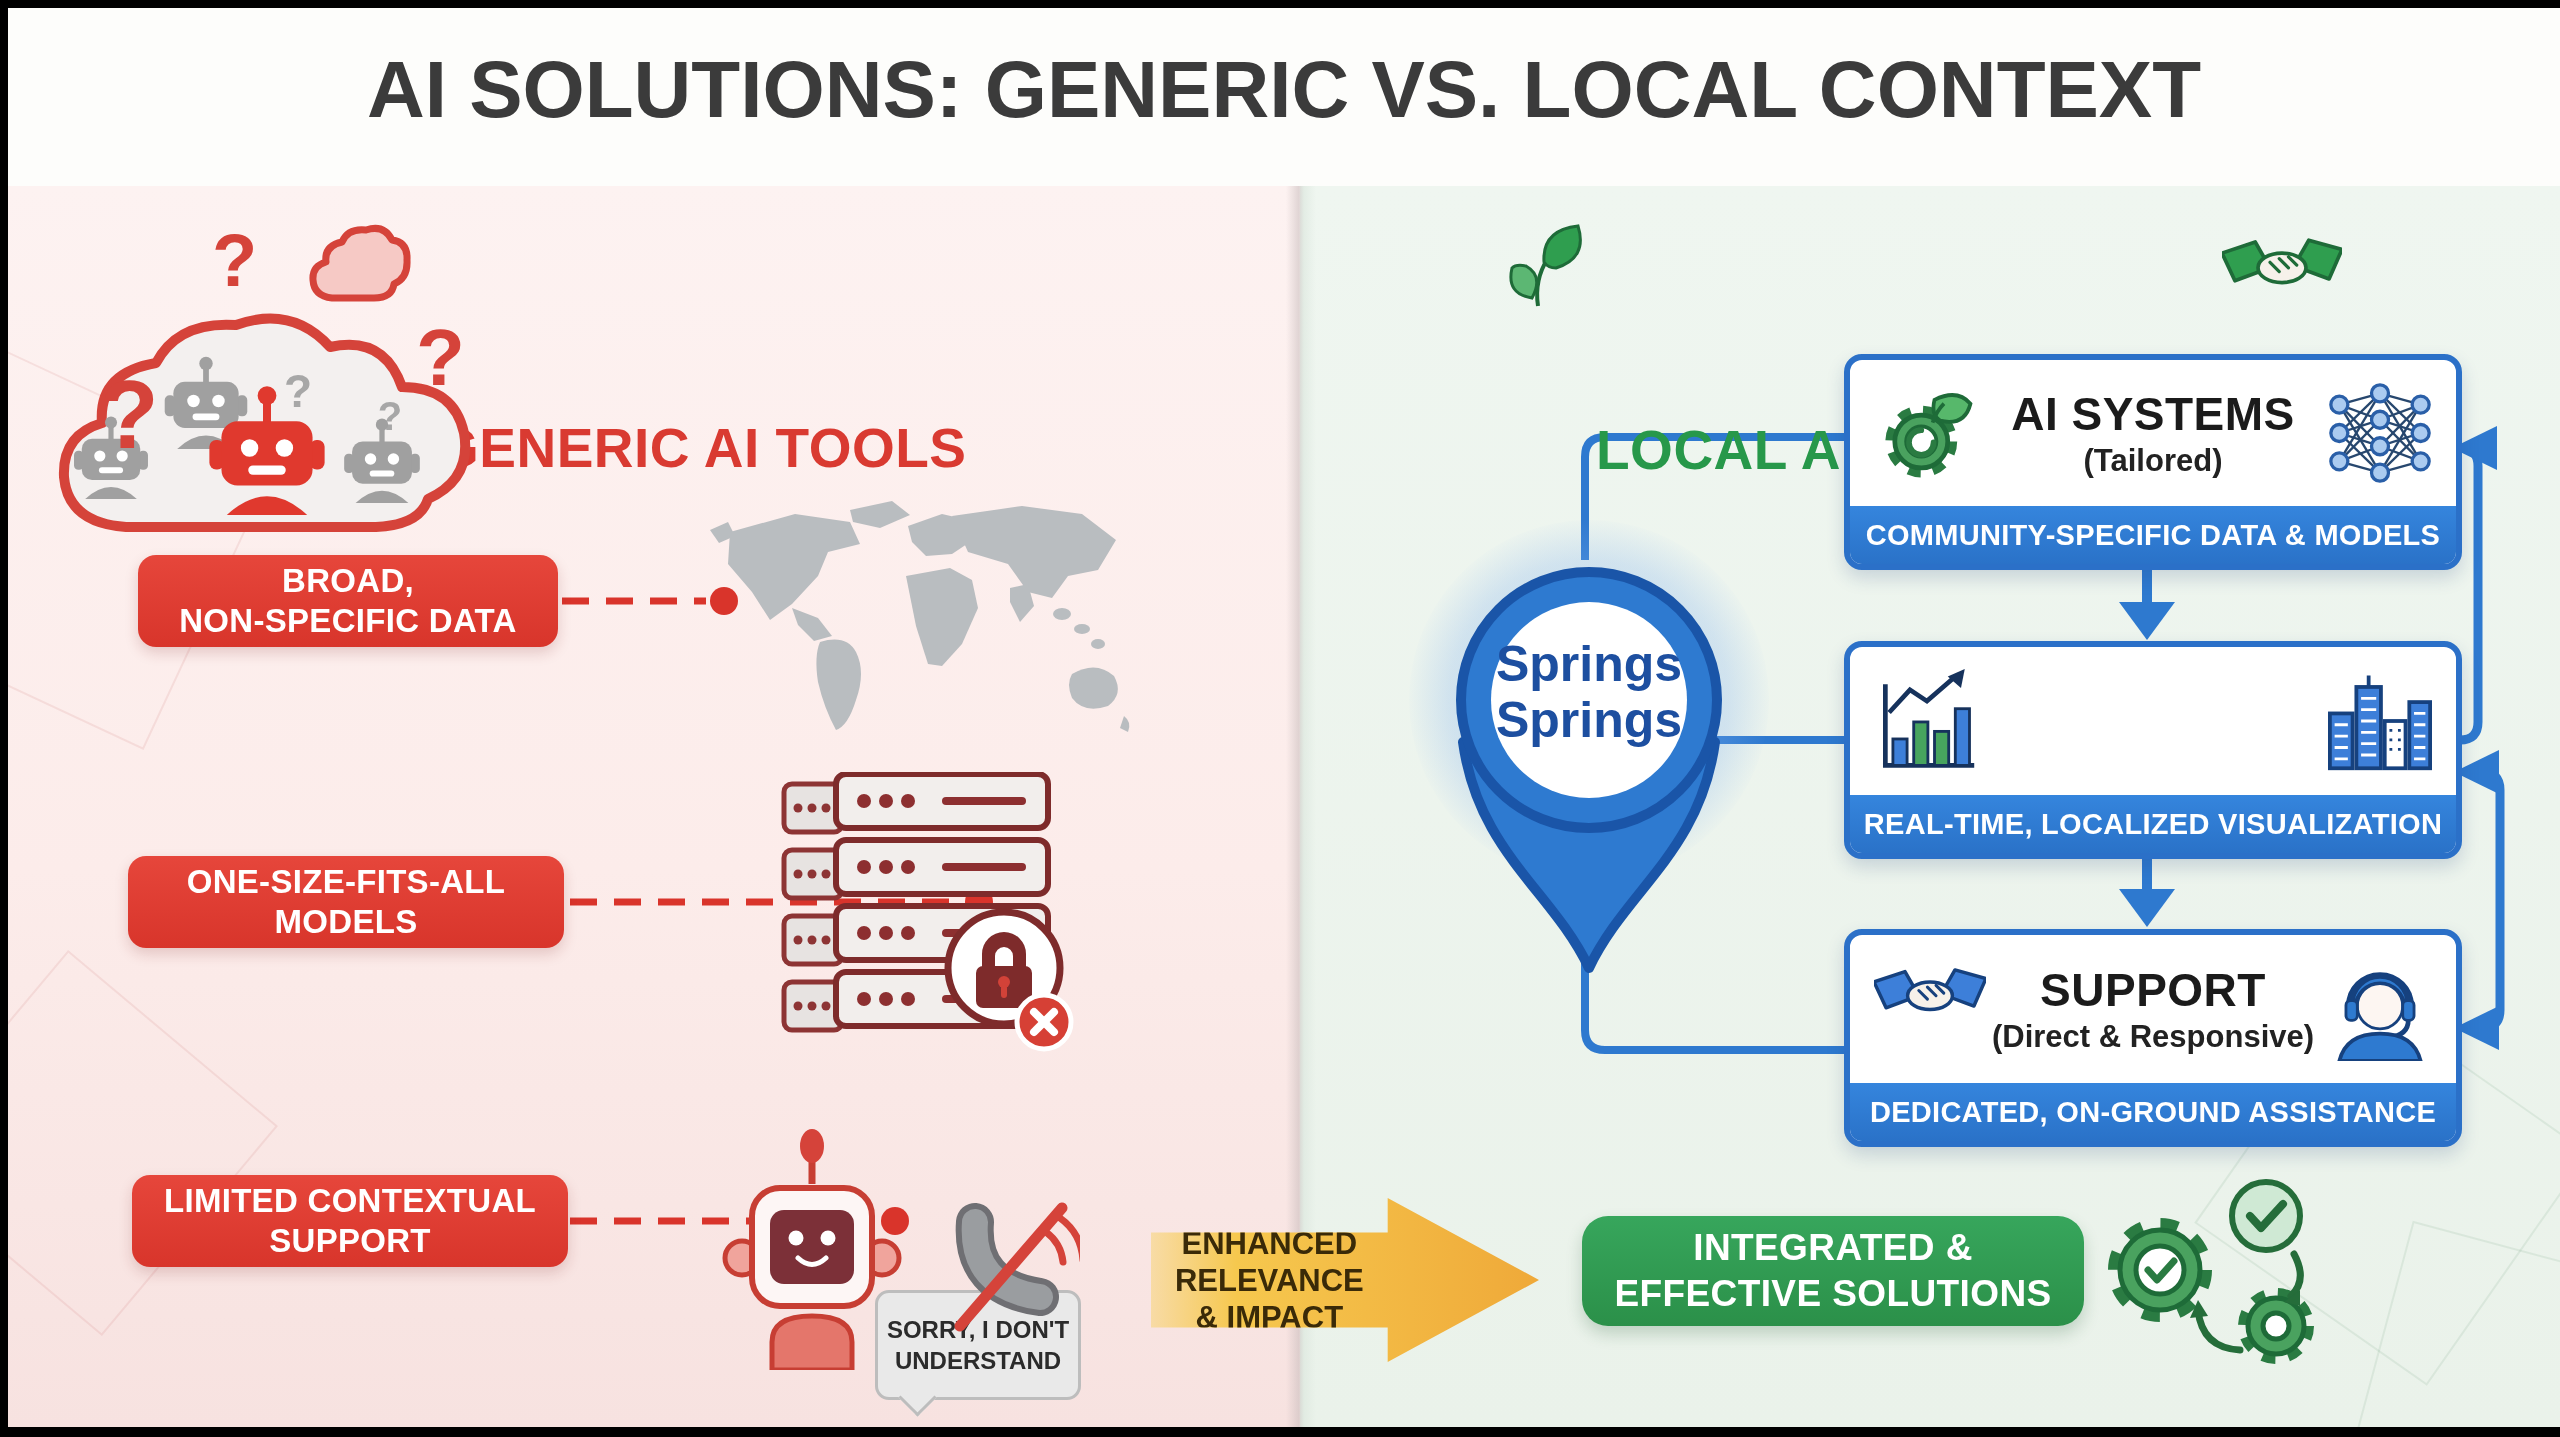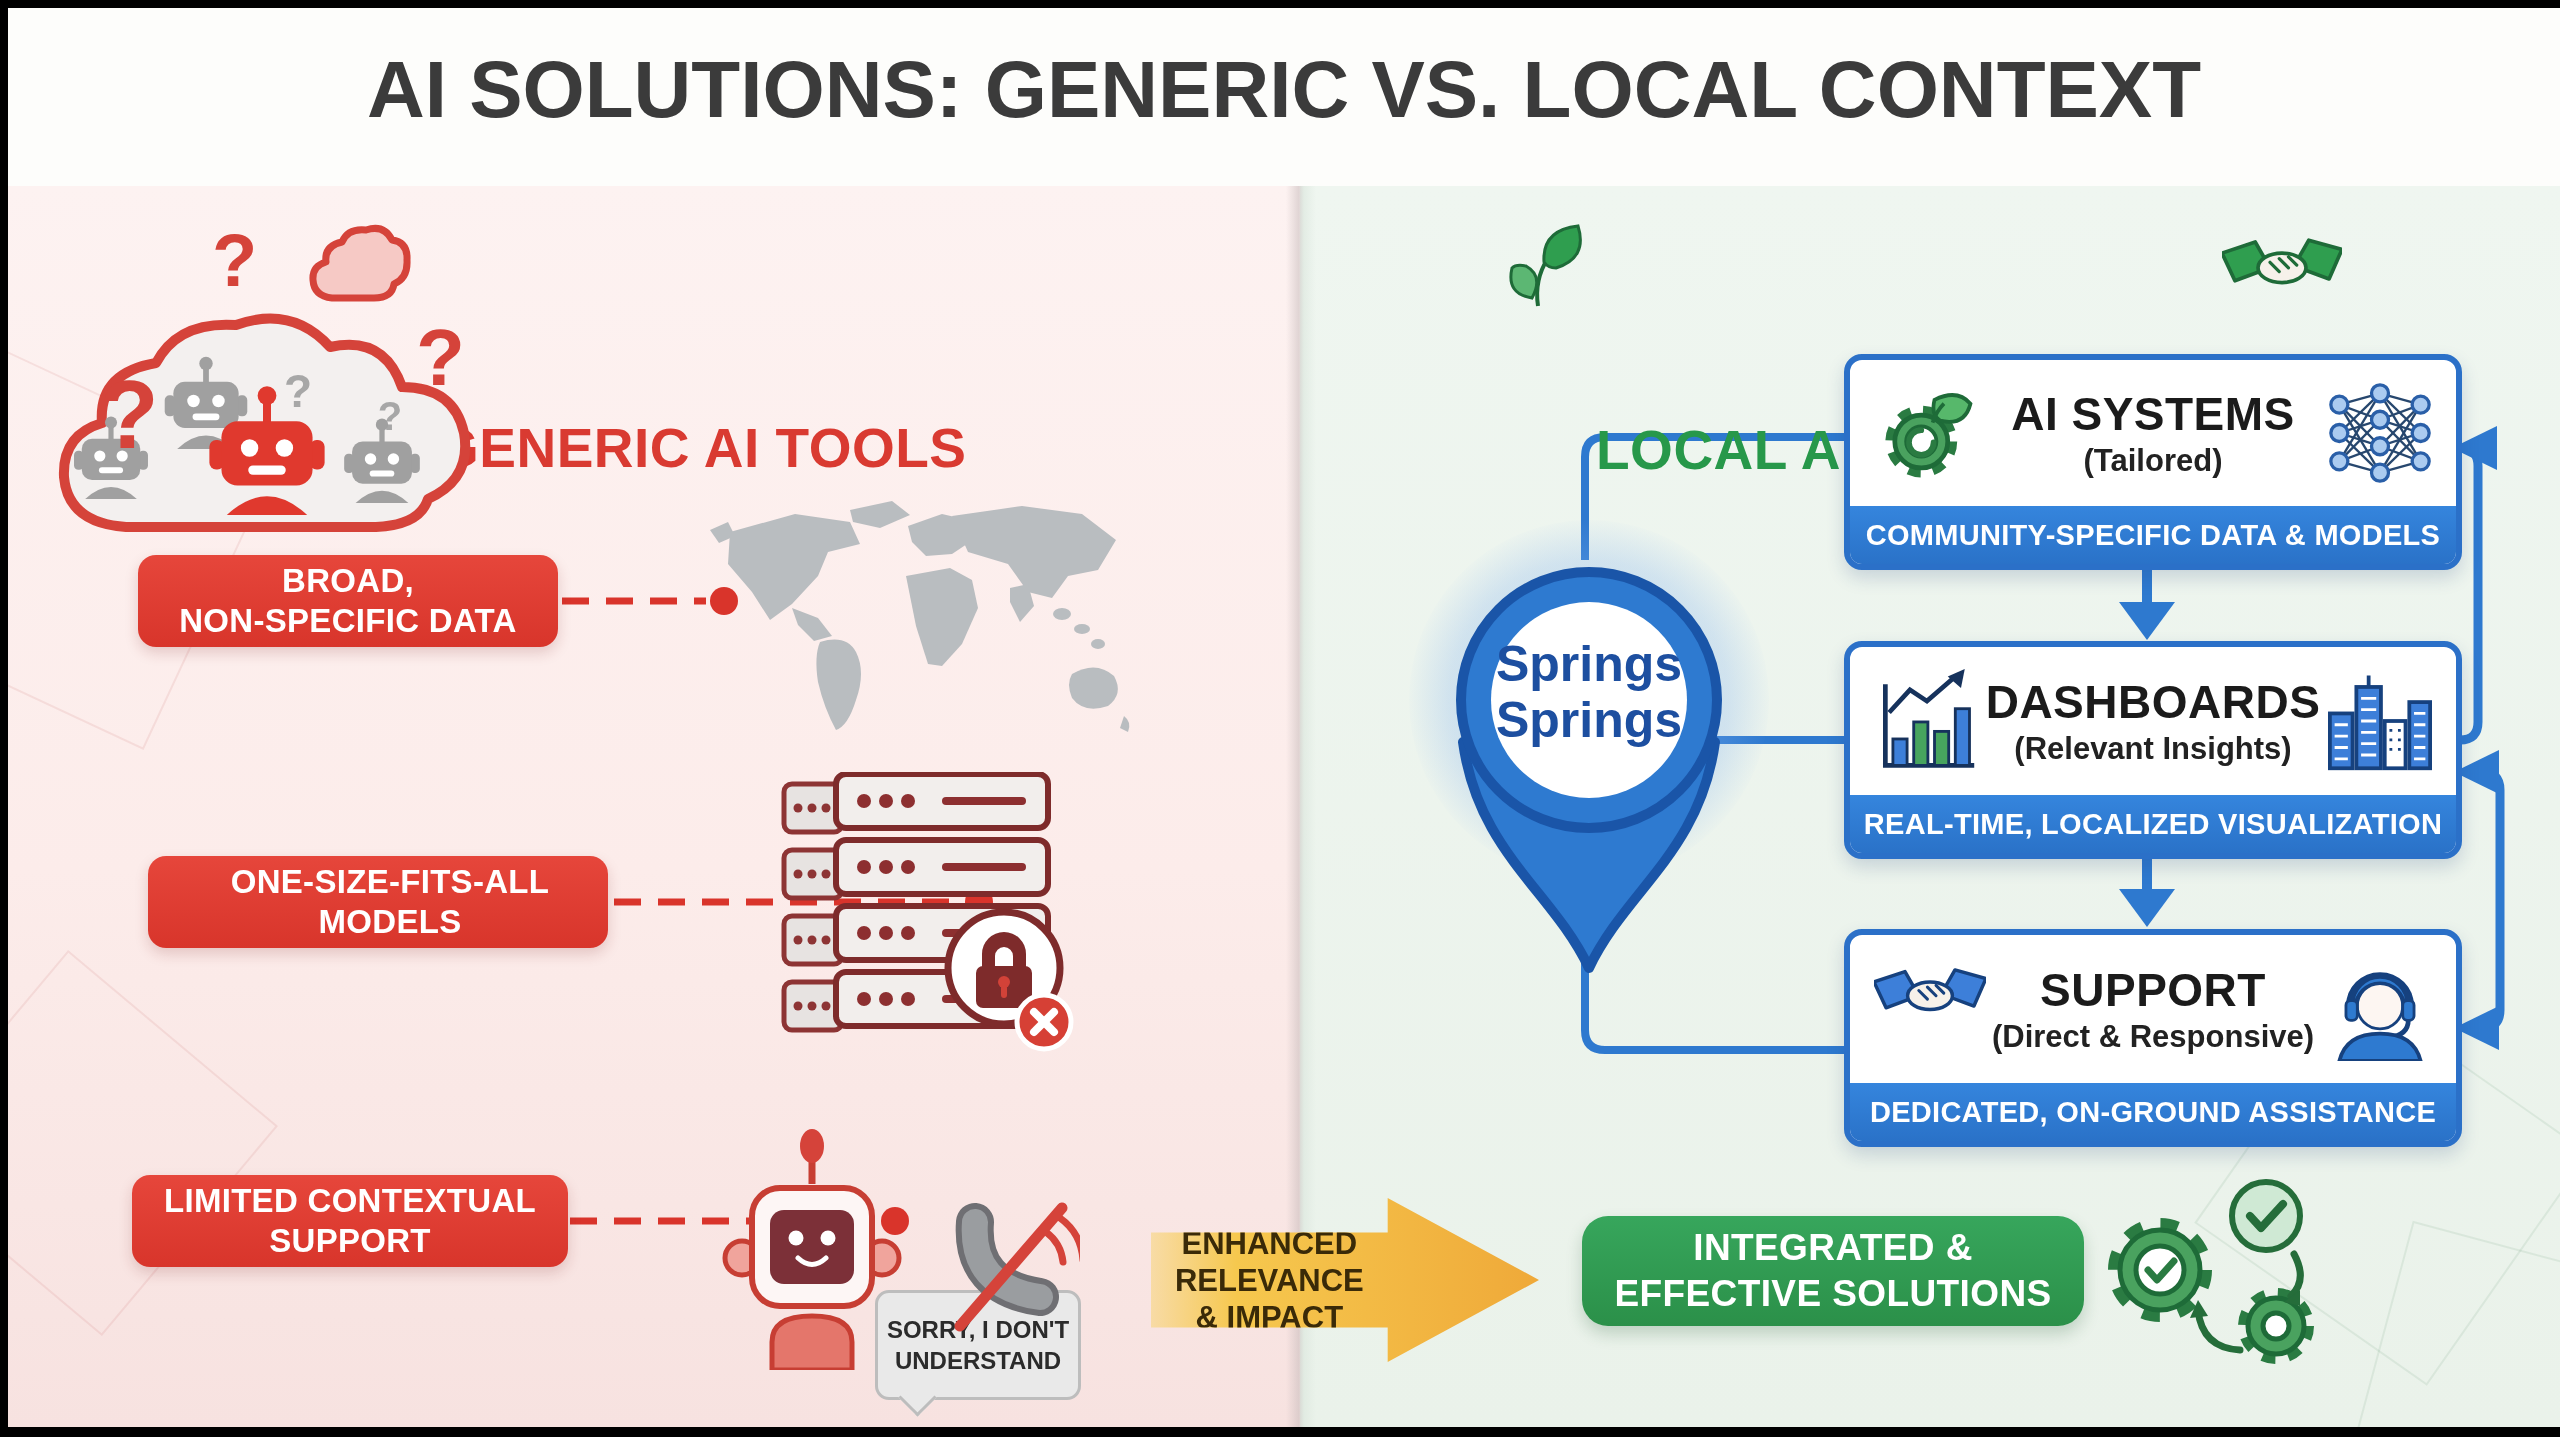--- a/index.html
+++ b/index.html
@@ -157,21 +157,21 @@
       <use href="#bot" x="160" y="86" width="134" height="134" style="--rc:#e0392e"></use>
     </svg>
   </div>
   <span class="qmark" style="left:100px;top:360px;font-size:96px;">?</span>
   <span class="qmark" style="left:416px;top:312px;font-size:80px;">?</span>
 
   <div class="red-box" style="left:138px;top:555px;width:420px;">
     <span>BROAD,</span>
     <span>NON-SPECIFIC DATA</span>
   </div>
-  <div class="red-box" style="left:148px;top:856px;padding-left:24px;">
+  <div class="red-box" style="left:128px;top:856px;">
     <span>ONE-SIZE-FITS-ALL</span>
     <span>MODELS</span>
   </div>
   <div class="red-box" style="left:132px;top:1175px;">
     <span>LIMITED CONTEXTUAL</span>
     <span>SUPPORT</span>
   </div>
 
   <div class="abs" style="left:700px;top:492px;">
     <svg width="445" height="252" viewBox="0 0 445 252" fill="#b9bdc0">
@@ -414,24 +414,20 @@
         <svg width="104" height="104" viewBox="0 0 110 110">
           <path d="M12,16 V102 H106" stroke="#16325c" stroke-width="5" fill="none"></path>
           <rect x="20" y="74" width="15" height="28" fill="#3d7fd9" stroke="#16325c" stroke-width="3"></rect>
           <rect x="42" y="56" width="15" height="46" fill="#47a45e" stroke="#16325c" stroke-width="3"></rect>
           <rect x="64" y="66" width="15" height="36" fill="#47a45e" stroke="#16325c" stroke-width="3"></rect>
           <rect x="86" y="42" width="15" height="60" fill="#3d7fd9" stroke="#16325c" stroke-width="3"></rect>
           <polyline points="16,46 38,22 56,34 86,8" stroke="#16325c" stroke-width="5" fill="none"></polyline>
           <polygon points="96,0 78,8 92,20" fill="#16325c"></polygon>
         </svg>
       </span>
-      <div class="flow-titles">
-        <div class="flow-title">DASHBOARDS</div>
-        <div class="flow-sub">(Relevant Insights)</div>
-      </div>
       <span class="side-icon">
         <svg width="104" height="104" viewBox="0 0 110 100">
           <line x1="43" y1="14" x2="43" y2="2" stroke="#16417e" stroke-width="4"></line>
           <rect x="2" y="42" width="24" height="58" fill="#3d7fd9" stroke="#16417e" stroke-width="4"></rect>
           <path d="M7,54 h14 M7,66 h14 M7,78 h14 M7,90 h14" stroke="#fff" stroke-width="3"></path>
           <rect x="30" y="14" width="26" height="86" fill="#3d7fd9" stroke="#16417e" stroke-width="4"></rect>
           <path d="M35,26 h16 M35,38 h16 M35,50 h16 M35,62 h16 M35,74 h16 M35,86 h16" stroke="#fff" stroke-width="3"></path>
           <rect x="60" y="50" width="22" height="50" fill="#fff" stroke="#16417e" stroke-width="4"></rect>
           <path d="M65,60 h3 M74,60 h3 M65,70 h3 M74,70 h3 M65,80 h3 M74,80 h3" stroke="#16417e" stroke-width="3"></path>
           <rect x="86" y="30" width="22" height="70" fill="#3d7fd9" stroke="#16417e" stroke-width="4"></rect>

